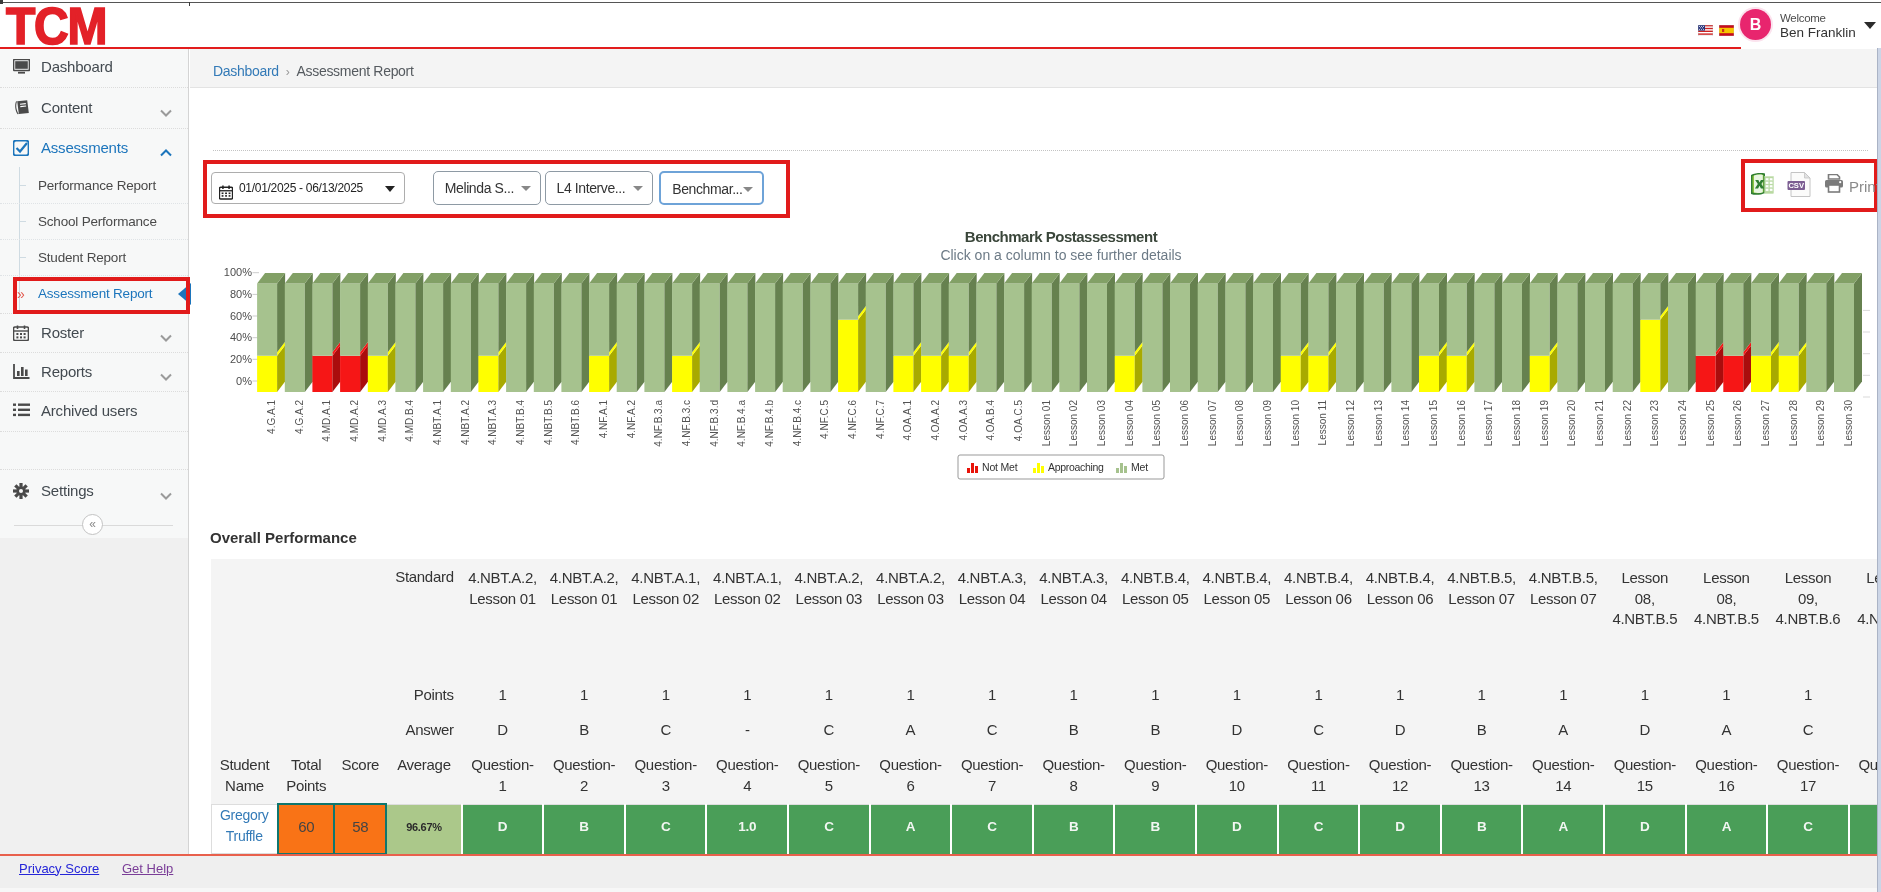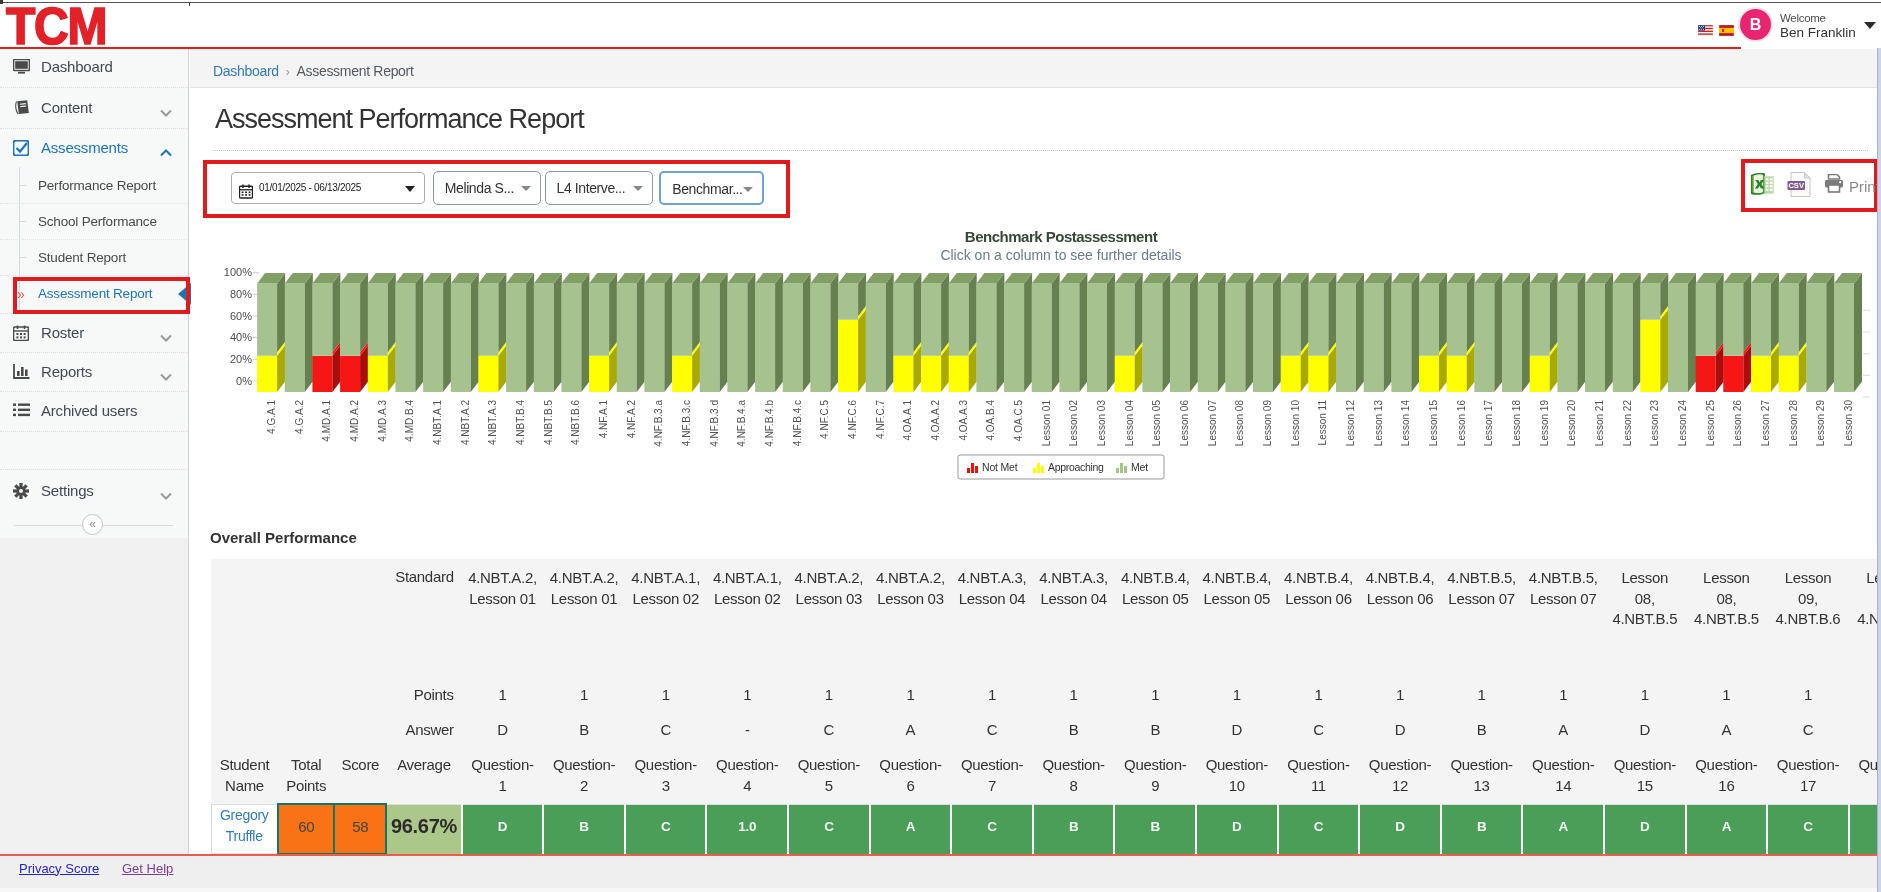--- a/index.html
+++ b/index.html
@@ -39,21 +39,21 @@
 
 #crumbband{position:absolute;left:190px;top:48.7px;width:1691px;height:39.6px;background:#f4f4f4;border-bottom:1px solid #e3e3e3}
 #crumb{position:absolute;left:213px;top:63px;font-size:14px;letter-spacing:-0.3px;color:#555a5f}
 #crumb a{color:#337ab7;text-decoration:none}
 #crumb .gt{color:#9b9b9b;padding:0 7px;font-size:12px}
 #title{position:absolute;left:215px;top:104px;font-size:27px;letter-spacing:-1px;color:#333}
 #dotted{position:absolute;left:213px;top:149.5px;width:1655px;border-top:1px dotted #c3c3c3}
 
 
 .redbox{position:absolute;border:4px solid #e11b1b}
-#datebtn{position:absolute;left:231px;top:171.7px;width:194px;height:32px;background:#fff;border:1px solid #adadad;border-radius:4px;font-size:10px;letter-spacing:-0.3px;color:#222;line-height:30px}
+#datebtn{position:absolute;left:211px;top:171.7px;width:194px;height:32px;background:#fff;border:1px solid #adadad;border-radius:4px;font-size:12px;letter-spacing:-0.3px;color:#222;line-height:30px}
 #datebtn .cal{position:absolute;left:7px;top:8px}
 #datebtn .txt{position:absolute;left:27px}
 #datebtn .car{position:absolute;right:9px;top:13px;width:0;height:0;border-left:5.5px solid transparent;border-right:5.5px solid transparent;border-top:6.5px solid #222}
 .drop{position:absolute;top:171px;height:34px;background:#fff;border:1px solid #8e9aa4;border-radius:5px;font-size:14px;letter-spacing:-0.4px;color:#333;line-height:32px}
 .drop .txt{position:absolute;left:11px}
 .drop .car{position:absolute;right:9px;top:14px;width:0;height:0;border-left:5px solid transparent;border-right:5px solid transparent;border-top:5.5px solid #888}
 #drop3{border:2px solid #6ea3d8}
 #printtx{position:absolute;left:1849px;top:178px;font-size:15px;color:#8a8a8a}
 
 
@@ -64,21 +64,21 @@
 #perf .r1 td{height:118px}
 #perf .r2 td{height:34px}
 #perf .r3 td{height:36px}
 #perf .r4 td{height:57px;line-height:20.5px;vertical-align:top;padding-top:8px}
 #perf .r5 td{height:49.5px;padding-bottom:5px}
 #perf .vt{vertical-align:top;padding-top:9px}
 #perf .std{line-height:20.5px}
 #perf .lab{text-align:right;padding-right:8px}
 #perf .r5 .name{background:#fff;border:1px solid #ddd;color:#337ab7;line-height:21px;font-size:14px}
 #perf .r5 .wc{background:#f97316;border:2px solid #0f766e;color:#444}
-#perf .r5 .avg{background:#abc88a;border-top:1px solid #ddd;color:#2b2b2b;font-size:20px;font-weight:bold}
+#perf .r5 .avg{background:#abc88a;border-top:1px solid #ddd;color:#2b2b2b;font-size:11px;font-weight:bold}
 #perf .r5 .q{background:#4a9e58;border-left:2px solid #fff;border-top:1px solid #ddd;color:#f2f6f2;font-weight:bold;font-size:13.5px}
 #rowline{position:absolute;left:0;top:853.5px;width:1881px;height:2px;background:#e8604c}
 #footer{position:absolute;left:0;top:855.5px;width:1881px;height:36.5px;background:#efefef}
 #footer a{position:absolute;top:5px;font-size:13px}
 #flink1{left:19px;color:#2525d8}
 #flink2{left:122px;color:#7a3d97}
 #botstrip{position:absolute;left:0;top:888px;width:1881px;height:4px;background:#f7f7f7}
 #scroll{position:absolute;left:1876.5px;top:48px;width:4.5px;height:844px;background:#ccd5e6;border-left:1px solid #aab3c5}
 </style></head>
 <body>
@@ -247,21 +247,20 @@
     </div>
 <div class="redbox" style="left:13px;top:277px;width:177px;height:37px"></div>
 <div id="collapse">
       <div class="line"></div>
       <div class="btn">«</div>
     </div>
 <div id="sidebot"></div>
 
 <div id="crumbband"></div>
 <div id="crumb"><a href="#">Dashboard</a><span class="gt">›</span>Assessment Report</div>
-<div id="title">Assessment Performance Report</div>
 <div id="dotted"></div>
 
 <div class="redbox" style="left:202.6px;top:160.2px;width:587px;height:57.5px"></div>
 <div id="datebtn">
       <span class="cal"><svg width="14" height="15" viewBox="0 0 16 16">
           <rect x="0.5" y="2" width="15" height="13.5" rx="1.5" fill="none" stroke="#222" stroke-width="1.7"></rect>
           <line x1="4.5" y1="0" x2="4.5" y2="4" stroke="#222" stroke-width="1.7"></line>
           <line x1="11.5" y1="0" x2="11.5" y2="4" stroke="#222" stroke-width="1.7"></line>
           <line x1="1" y1="6" x2="15" y2="6" stroke="#222" stroke-width="1.5"></line>
           <g fill="#222">

